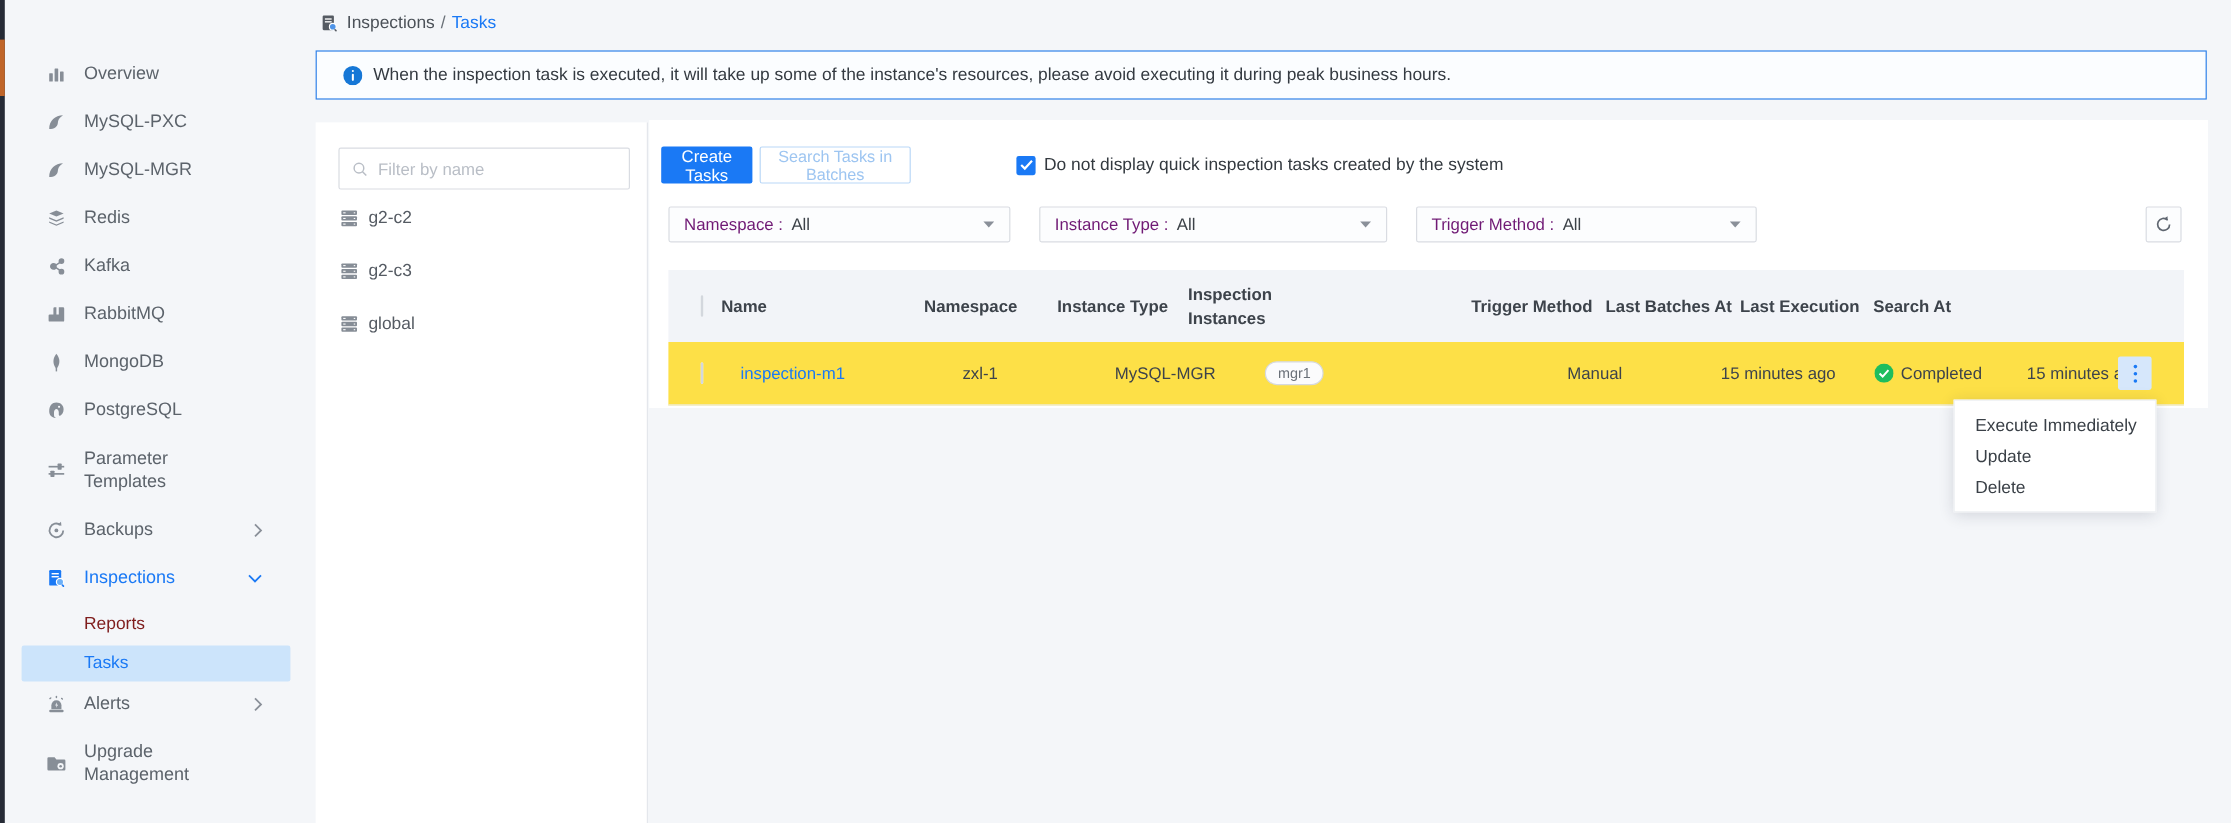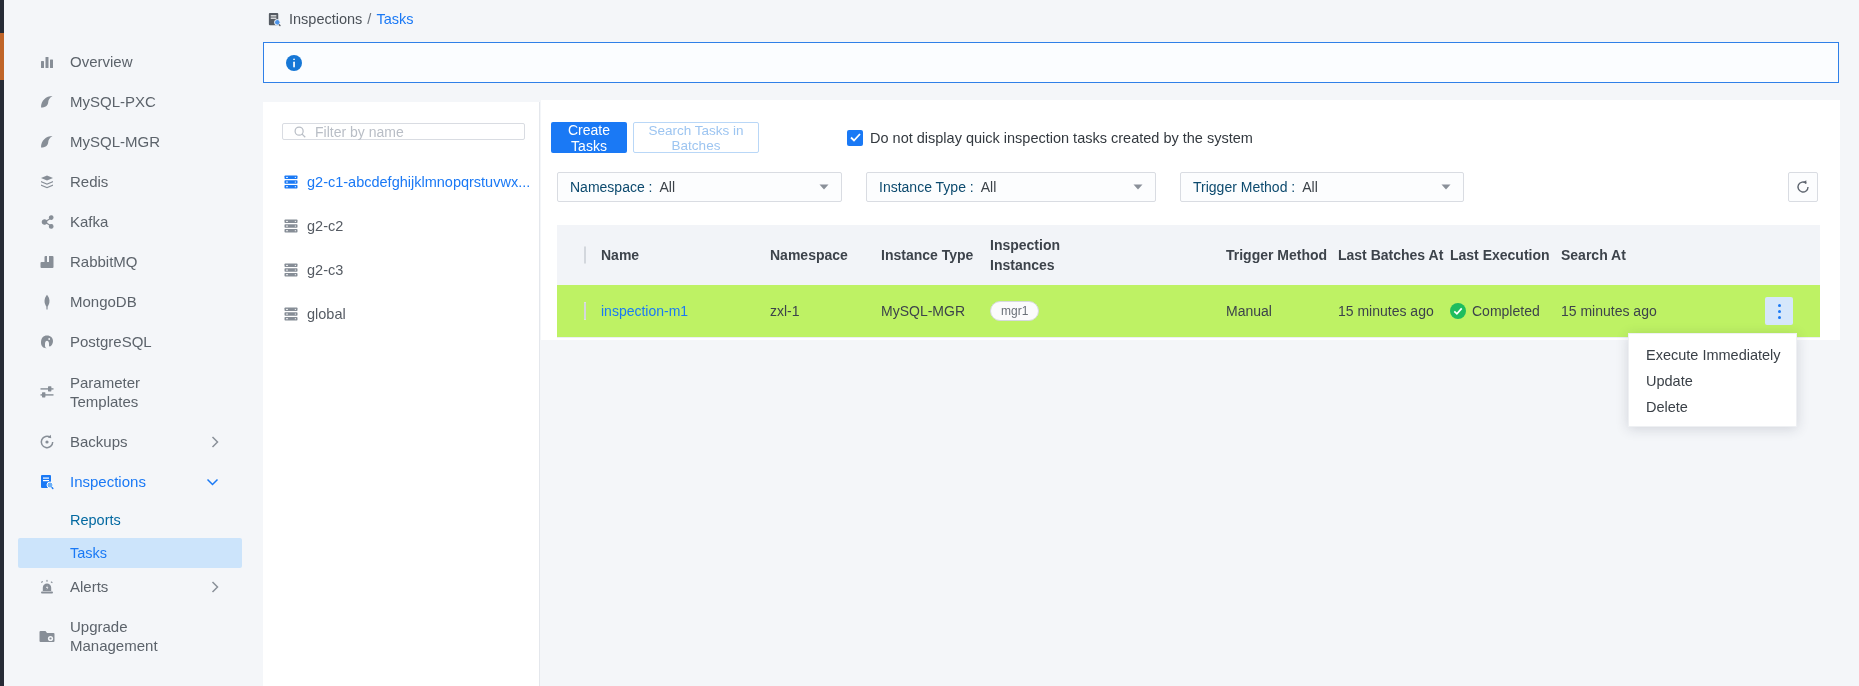--- a/index.html
+++ b/index.html
@@ -19,76 +19,76 @@
 
   
   .sidebar { position:absolute; left:4px; top:0; width:259px; height:686px; padding-top:42px; }
   .side-item { position:relative; display:flex; align-items:center; padding-left:35px; height:40px; cursor:pointer; }
   .si-icon { width:16px; height:16px; flex:0 0 16px; display:flex; align-items:center; justify-content:center; }
   .si-icon svg { display:block; }
   .si-label { margin-left:15px; font-size:15px; color:#5c636b; width:122px; line-height:1.3; }
   .side-item.two-line { height:60px; }
   .side-item.active .si-label { color:#1a79f5; }
   .chev { position:absolute; right:44px; top:50%; transform:translateY(-50%); display:flex; }
-  .sub-item { display:flex; align-items:center; padding-left:66px; height:36px; font-size:14.5px; color:#0369a1; cursor:pointer; }
+  .sub-item { display:flex; align-items:center; padding-left:66px; height:36px; font-size:14.5px; color:#7f1d1d; cursor:pointer; }
   .sub-item.selected { background:#cce4fb; color:#1a79f5; height:30px; margin-left:14px; margin-right:21px; padding-left:52px; border-radius:2px; }
   .sub-wrap-selected { height:30px; display:flex; align-items:center; }
 
   
   .breadcrumb { position:absolute; left:267px; top:8px; height:22px; display:flex; align-items:center; font-size:14.5px; }
   .bc-icon { margin-right:7px; display:flex; }
   .bc-section { color:#4b5158; cursor:pointer; }
   .bc-sep { color:#6a7078; margin:0 5px; }
   .bc-current { color:#1a79f5; cursor:pointer; }
 
   
   .banner { position:absolute; left:263px; top:42px; width:1576px; height:41px; background:#fbfdff; border:1px solid #2f80e8; display:flex; align-items:center; padding-left:22px; }
   .info-icon { display:flex; margin-right:9px; }
   .banner-text { font-size:14.5px; color:#343a41; }
 
   
   .list-panel { position:absolute; left:263px; top:102px; width:277px; height:584px; background:#fff; border-right:1px solid #e4e7ec; }
-  .filter-box { position:absolute; left:19px; top:21px; width:243px; height:17px; border:1px solid #d9dce2; border-radius:2px; background:#fff; display:flex; align-items:center; padding-left:10px; }
+  .filter-box { position:absolute; left:19px; top:21px; width:243px; height:35px; border:1px solid #d9dce2; border-radius:2px; background:#fff; display:flex; align-items:center; padding-left:10px; }
   .filter-box svg { flex:0 0 14px; }
   .filter-box input { border:none; outline:none; background:transparent; margin-left:8px; font-size:14px; width:190px; font-family:"Liberation Sans", sans-serif; color:#4b5158; }
   .filter-box input::placeholder { color:#b9bec6; }
   .inst-list { position:absolute; left:0; top:58px; width:100%; }
   .inst-item { display:flex; align-items:center; height:44px; padding-left:20px; cursor:pointer; }
   .inst-item .ii-icon { width:16px; height:16px; flex:0 0 16px; display:flex; }
   .inst-item .ii-label { margin-left:8px; font-size:14.5px; color:#555b63; white-space:nowrap; overflow:hidden; max-width:225px; }
   .inst-item.selected .ii-label { color:#1a79f5; }
 
   
   .main-card { position:absolute; left:541px; top:100px; width:1299px; height:240px; background:#fff; }
   .toolbar { position:absolute; left:10px; top:22px; display:flex; align-items:center; }
   .btn-primary { width:76px; height:31px; background:#1a79f5; color:#fff; font-size:14px; border:none; border-radius:2px; cursor:pointer; font-family:"Liberation Sans", sans-serif; }
   .btn-disabled { width:126px; height:31px; background:#fff; color:#9dc5f1; font-size:13.5px; border:1px solid #b9d7f7; border-radius:2px; margin-left:6px; cursor:not-allowed; font-family:"Liberation Sans", sans-serif; }
   .cb-wrap { display:flex; align-items:center; margin-left:88px; cursor:pointer; }
   .checkbox-checked { width:16px; height:16px; background:#1a79f5; border-radius:2px; display:flex; align-items:center; justify-content:center; }
   .cb-label { margin-left:7px; font-size:14.5px; color:#33393f; }
 
   .filters-row { position:absolute; top:72px; left:0; width:100%; height:30px; }
   .dropdown { position:absolute; height:30px; border:1px solid #d9dce2; border-radius:2px; background:#fcfdfe; display:flex; align-items:center; padding:0 12px; cursor:pointer; }
-  .dd-label { font-size:14px; color:#0c4a6e; }
+  .dd-label { font-size:14px; color:#701a75; }
   .dd-value { font-size:14px; color:#3c4248; margin-left:7px; }
   .dd-caret { position:absolute; right:12px; display:flex; }
   .dd-1 { left:16px;  width:285px; }
   .dd-2 { left:325px; width:290px; }
   .dd-3 { left:639px; width:284px; }
   .searchbox { position:absolute; left:947px; width:287px; height:30px; border:1px solid #d9dce2; border-radius:2px; background:#fff; display:flex; align-items:center; }
   .searchbox input { border:none; outline:none; flex:1; padding:0 10px; font-size:14px; color:#4b5158; background:transparent; font-family:"Liberation Sans", sans-serif; min-width:0; }
   .searchbox input::placeholder { color:#b9bec6; }
   .search-btn { width:36px; height:28px; border-left:1px solid #e0e3e8; display:flex; align-items:center; justify-content:center; cursor:pointer; }
   .refresh-btn { position:absolute; left:1247px; width:30px; height:30px; border:1px solid #d9dce2; border-radius:2px; background:#fcfdfe; display:flex; align-items:center; justify-content:center; cursor:pointer; }
 
   
   .table { position:absolute; left:16px; top:125px; width:1263px; }
   .t-header, .t-row { display:grid; grid-template-columns:44px 169px 111px 109px 236px 112px 112px 111px 259px; align-items:center; }
   .t-header { height:60px; background:#f2f4f8; font-size:14px; font-weight:bold; color:#3d434b; }
-  .t-row { height:53px; background:#bef264; border-bottom:1px solid #eceff3; font-size:14px; color:#3d434b; position:relative; }
+  .t-row { height:53px; background:#fde047; border-bottom:1px solid #eceff3; font-size:14px; color:#3d434b; position:relative;gap:16px; }
   .th-cell { line-height:1.45; }
   .th-narrow { width:92px; }
   .cb-col { padding-left:27px; }
   .checkbox-empty { width:14px; height:14px; border:1px solid #d3d7dd; border-radius:2px; background:#f9fafb; cursor:pointer; }
   .t-row .checkbox-empty { background:#fcfdfe; }
   .name-link { color:#1a79f5; cursor:pointer; }
   .pill { display:inline-block; padding:2px 10px; border:1px solid #d6d9de; border-radius:10px; font-size:12px; color:#6a7078; background:#fbfbfc; }
   .status { display:flex; align-items:flex-start; }
   .status svg { margin-right:6px; }
   .kebab-btn { position:absolute; right:27px; top:50%; transform:translateY(-50%); width:28px; height:28px; background:#d6e7fb; border-radius:2px; display:flex; flex-direction:column; align-items:center; justify-content:center; gap:3px; cursor:pointer; }
@@ -289,51 +289,32 @@
   </div>
 
   <div class="banner">
     <span class="info-icon">
         <svg width="16" height="16" viewBox="0 0 16 16">
           <circle cx="8" cy="8" r="8" fill="#1677d6"></circle>
           <rect x="7.2" y="3.4" width="1.7" height="1.7" rx="0.85" fill="#fff"></rect>
           <rect x="7.2" y="6.4" width="1.7" height="6" rx="0.85" fill="#fff"></rect>
         </svg>
       </span>
+    <span class="banner-text">When the inspection task is executed, it will take up some of the instance's resources, please avoid executing it during peak business hours.</span>
   </div>
 
   <aside class="list-panel">
     <div class="filter-box">
       <svg width="14" height="14" viewBox="0 0 16 16">
           <circle cx="7" cy="7" r="4.6" fill="none" stroke="#b9bec6" stroke-width="1.4"></circle>
           <line x1="10.4" y1="10.4" x2="14" y2="14" stroke="#b9bec6" stroke-width="1.4"></line>
         </svg>
       <input type="text" placeholder="Filter by name" style="">
     </div>
     <div class="inst-list">
-      <div class="inst-item selected">
-        <span class="ii-icon">
-            <svg width="16" height="16" viewBox="0 0 16 16">
-              <g fill="#1a79f5">
-                <rect x="1.5" y="1.5" width="13" height="3.6" rx="0.8"></rect>
-                <rect x="1.5" y="6.2" width="13" height="3.6" rx="0.8"></rect>
-                <rect x="1.5" y="10.9" width="13" height="3.6" rx="0.8"></rect>
-              </g>
-              <g fill="#fff">
-                <rect x="3" y="2.9" width="2" height="0.9"></rect>
-                <rect x="3" y="7.6" width="2" height="0.9"></rect>
-                <rect x="3" y="12.3" width="2" height="0.9"></rect>
-                <rect x="11.8" y="2.9" width="1.2" height="0.9"></rect>
-                <rect x="11.8" y="7.6" width="1.2" height="0.9"></rect>
-                <rect x="11.8" y="12.3" width="1.2" height="0.9"></rect>
-              </g>
-            </svg>
-          </span>
-        <span class="ii-label">g2-c1-abcdefghijklmnopqrstuvwx...</span>
-      </div>
       <div class="inst-item">
         <span class="ii-icon">
             <svg width="16" height="16" viewBox="0 0 16 16">
               <g fill="#868d96">
                 <rect x="1.5" y="1.5" width="13" height="3.6" rx="0.8"></rect>
                 <rect x="1.5" y="6.2" width="13" height="3.6" rx="0.8"></rect>
                 <rect x="1.5" y="10.9" width="13" height="3.6" rx="0.8"></rect>
               </g>
               <g fill="#fff">
                 <rect x="3" y="2.9" width="2" height="0.9"></rect>

